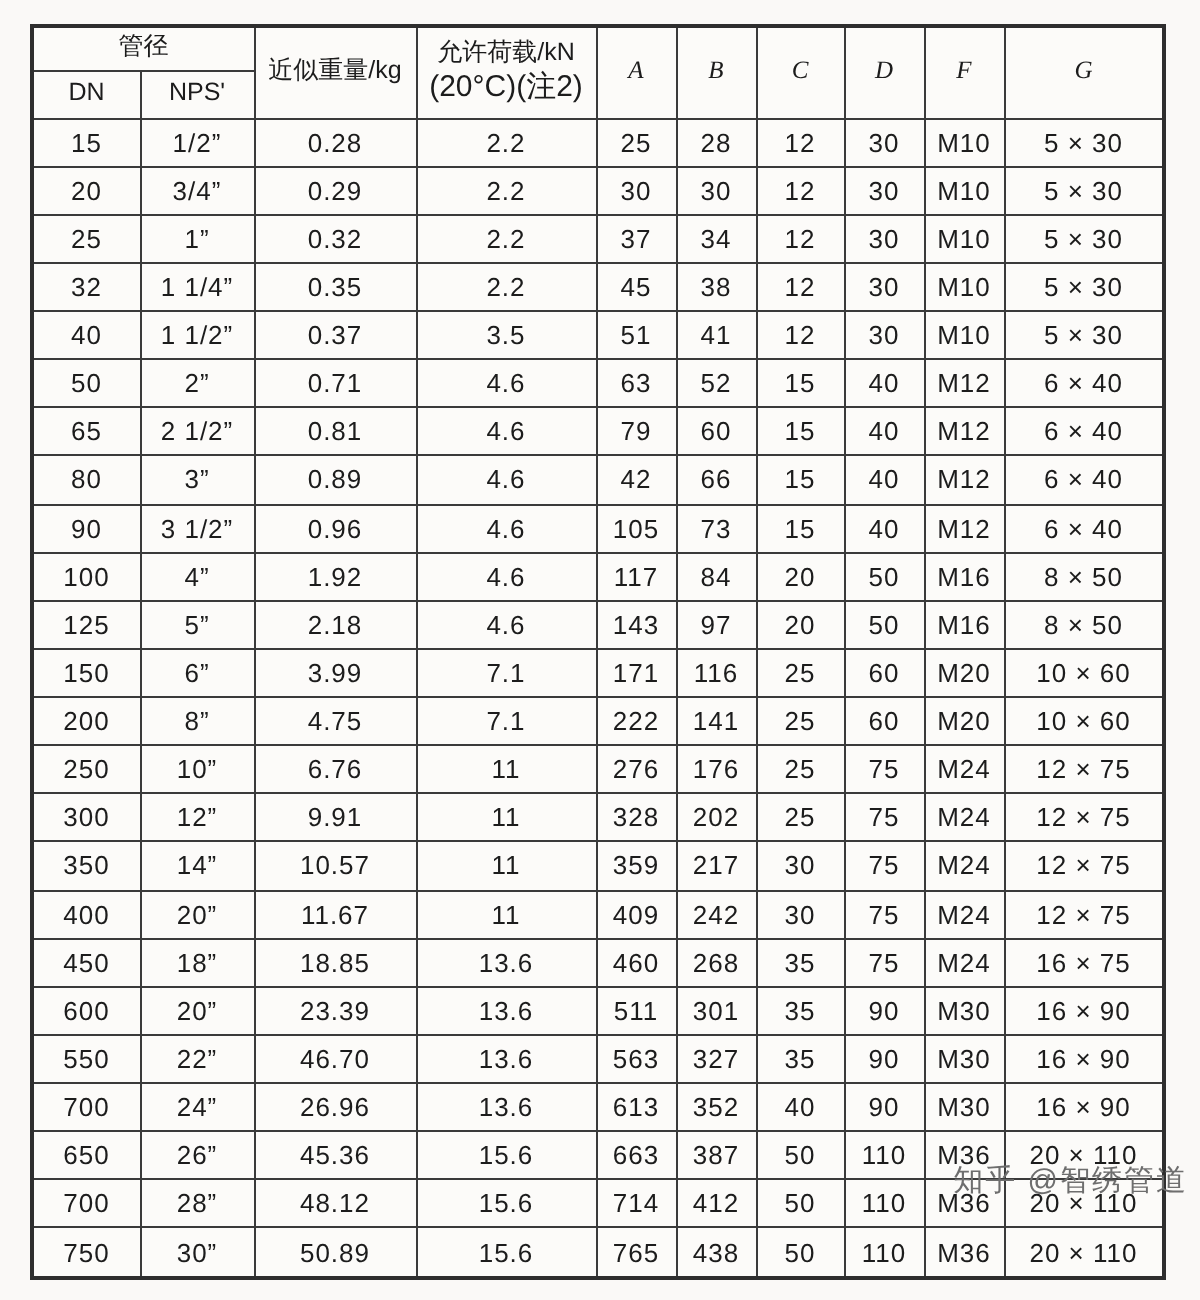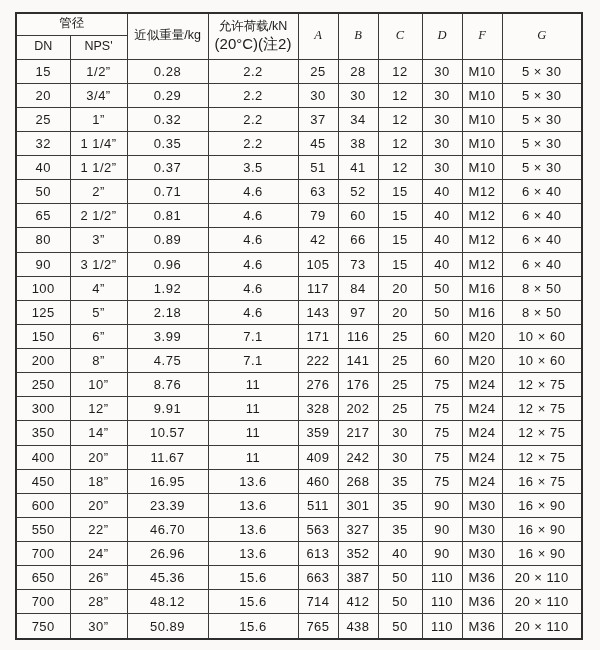--- a/index.html
+++ b/index.html
@@ -244,21 +244,21 @@
           <td>222</td>
           <td>141</td>
           <td>25</td>
           <td>60</td>
           <td>M20</td>
           <td>10 × 60</td>
         </tr>
         <tr>
           <td>250</td>
           <td>10”</td>
-          <td>8.76</td>
+          <td>6.76</td>
           <td>11</td>
           <td>276</td>
           <td>176</td>
           <td>25</td>
           <td>75</td>
           <td>M24</td>
           <td>12 × 75</td>
         </tr>
         <tr>
           <td>300</td>
@@ -292,21 +292,21 @@
           <td>409</td>
           <td>242</td>
           <td>30</td>
           <td>75</td>
           <td>M24</td>
           <td>12 × 75</td>
         </tr>
         <tr>
           <td>450</td>
           <td>18”</td>
-          <td>16.95</td>
+          <td>18.85</td>
           <td>13.6</td>
           <td>460</td>
           <td>268</td>
           <td>35</td>
           <td>75</td>
           <td>M24</td>
           <td>16 × 75</td>
         </tr>
         <tr>
           <td>600</td>
@@ -376,14 +376,15 @@
           <td>765</td>
           <td>438</td>
           <td>50</td>
           <td>110</td>
           <td>M36</td>
           <td>20 × 110</td>
         </tr>
       </tbody>
   </table>
 
+  <div class="watermark" style="color: rgb(110, 110, 110);">知乎 @智绣管道</div>
 
 </div>
 
 </body></html>

